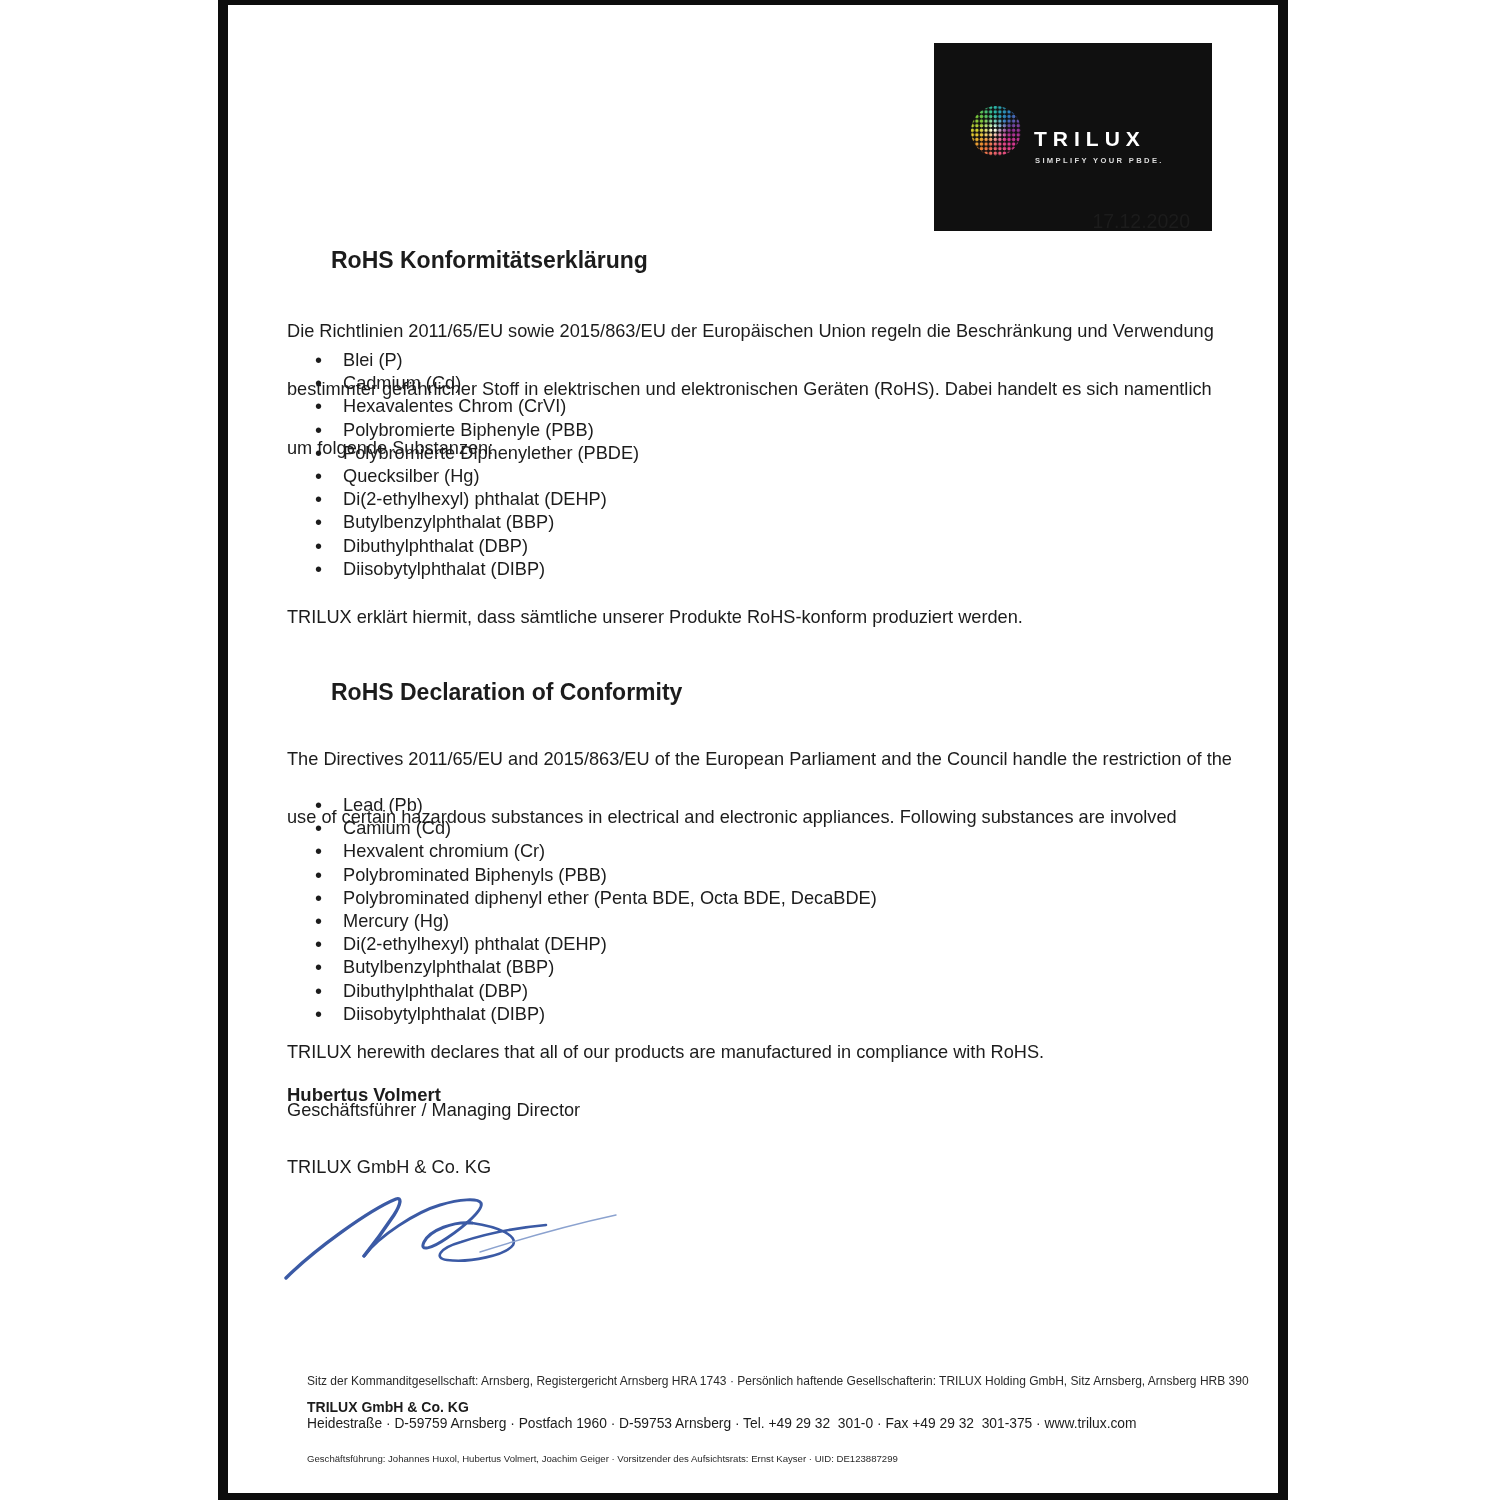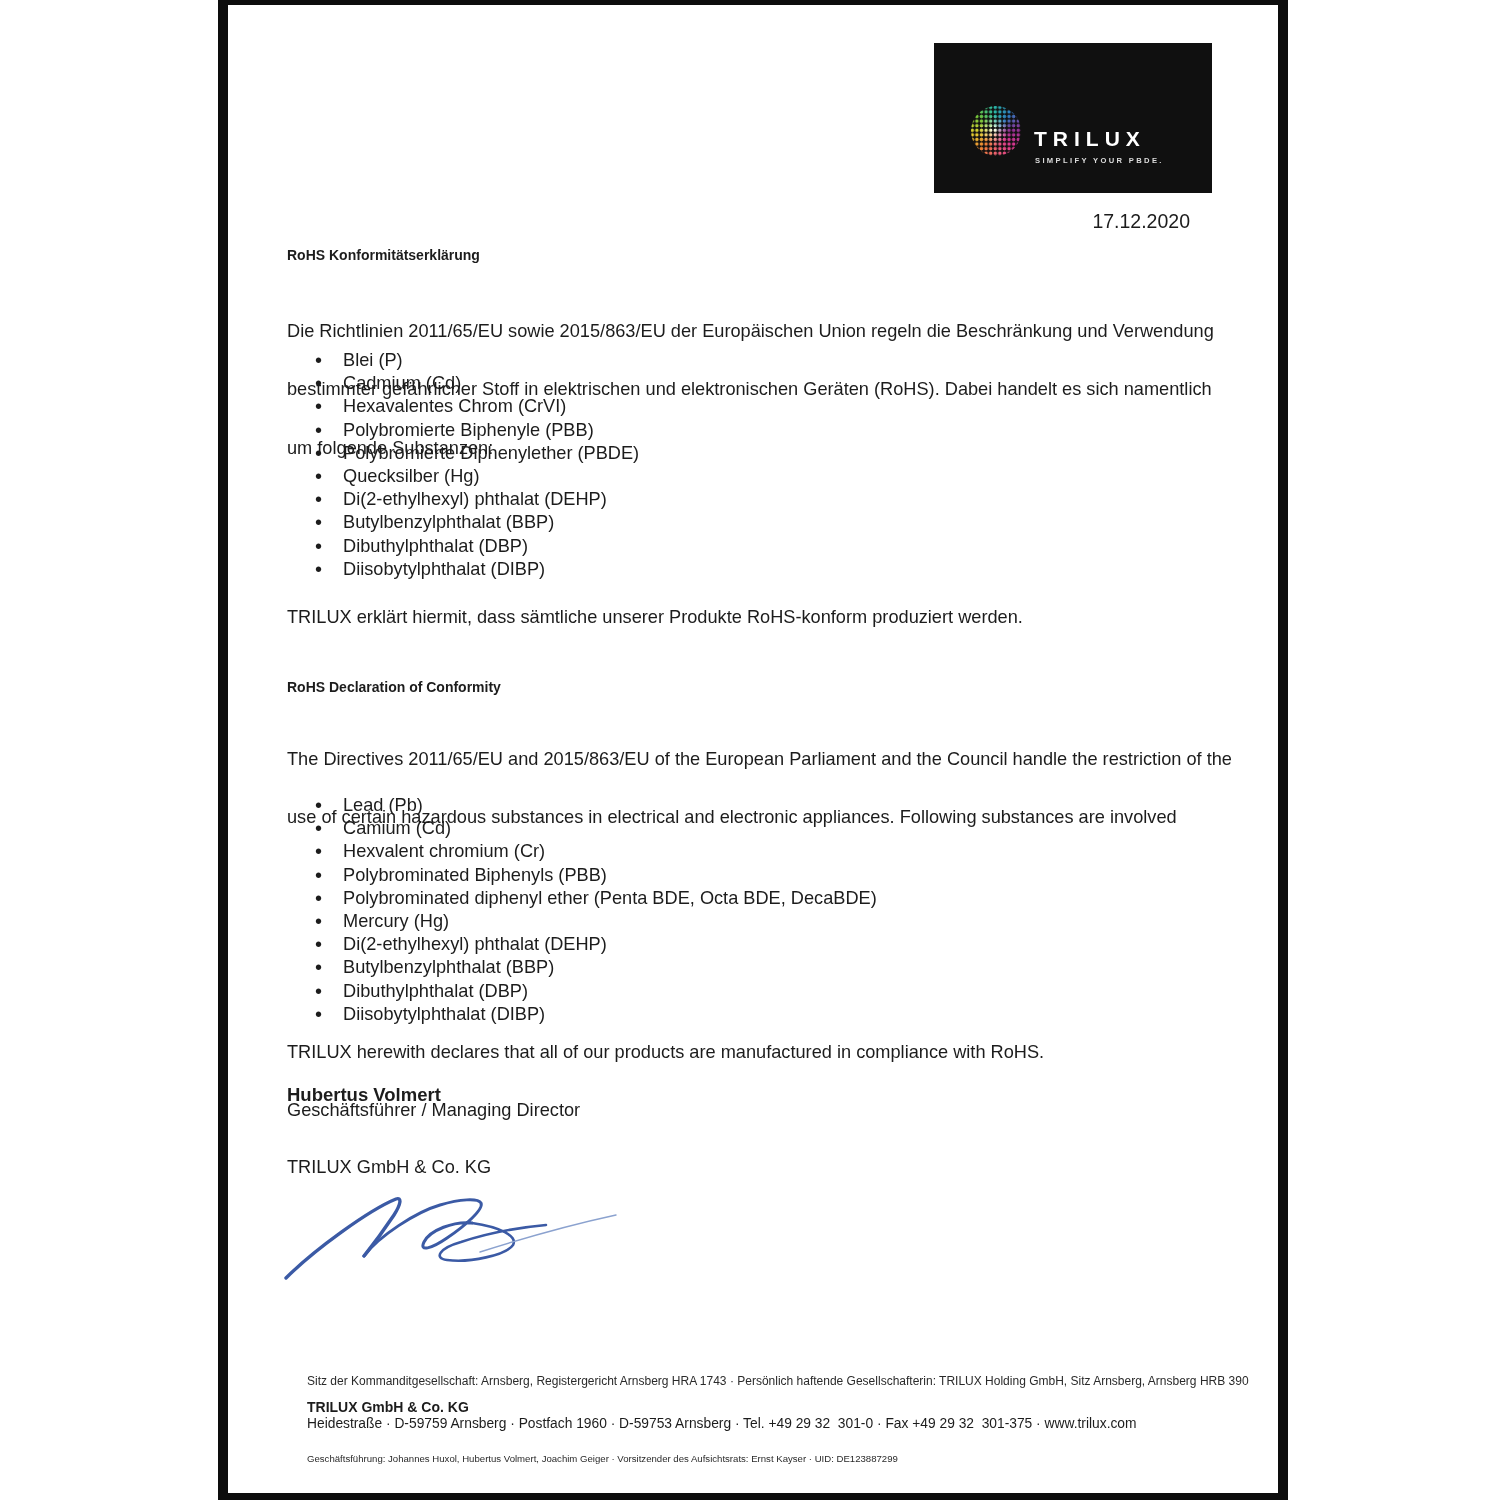--- a/index.html
+++ b/index.html
@@ -8,21 +8,21 @@
     font-family:"Liberation Sans","DejaVu Sans",sans-serif;color:#1c1c1c;
     overflow:hidden;
   }
   .page-frame{
     position:absolute;left:218px;top:0;width:1070px;height:1500px;
     box-sizing:border-box;background:#ffffff;
     border:10px solid #0d0d0d;border-top-width:5px;border-bottom-width:7px;
   }
   
   .logo-box{
-    position:absolute;left:934px;top:43px;width:278px;height:150px;
+    position:absolute;left:934px;top:43px;width:278px;height:188px;
     background:#101010;
   }
   .logo-sphere{
     position:absolute;left:37px;top:63px;width:50px;height:50px;border-radius:50%;
     background:
       radial-gradient(circle at 46% 48%, rgba(255,255,235,.95) 0 6%, rgba(255,255,235,.55) 14%, rgba(255,255,235,0) 40%),
       conic-gradient(from -50deg,#6ec43c,#29b7a6,#2f7ac0,#8e3193,#d9368f,#ea5b77,#ee8134,#e5d42f,#6ec43c);
   }
   .logo-sphere::after{
     content:"";position:absolute;inset:-1px;border-radius:50%;
@@ -33,21 +33,21 @@
     position:absolute;left:100px;top:84px;color:#ffffff;
     font-size:21px;font-weight:900;letter-spacing:6px;white-space:pre;
   }
   .logo-tagline{
     position:absolute;left:101px;top:113px;color:#dcdcdc;
     font-size:7.6px;font-weight:700;letter-spacing:2.35px;white-space:pre;
   }
   
   .abs{position:absolute;white-space:pre;}
   .date{left:1000px;top:210px;width:190px;text-align:right;font-size:19.5px;}
-  .h1{font-size:14px;font-weight:700;}
+  .h1{font-size:23px;font-weight:700;margin-left:44px;}
   .body-par .line{display:block;line-height:22.3px;font-size:18.2px;}
   .closing{font-size:18.2px;}
   ul.bullets{
     list-style:none;margin:0;padding:0;position:absolute;left:315px;
   }
   ul.bullets li{
     position:relative;padding-left:28px;line-height:23.2px;font-size:18.2px;white-space:pre;
   }
   ul.bullets li::before{
     content:"\2022";position:absolute;left:0;top:0;font-size:20px;

